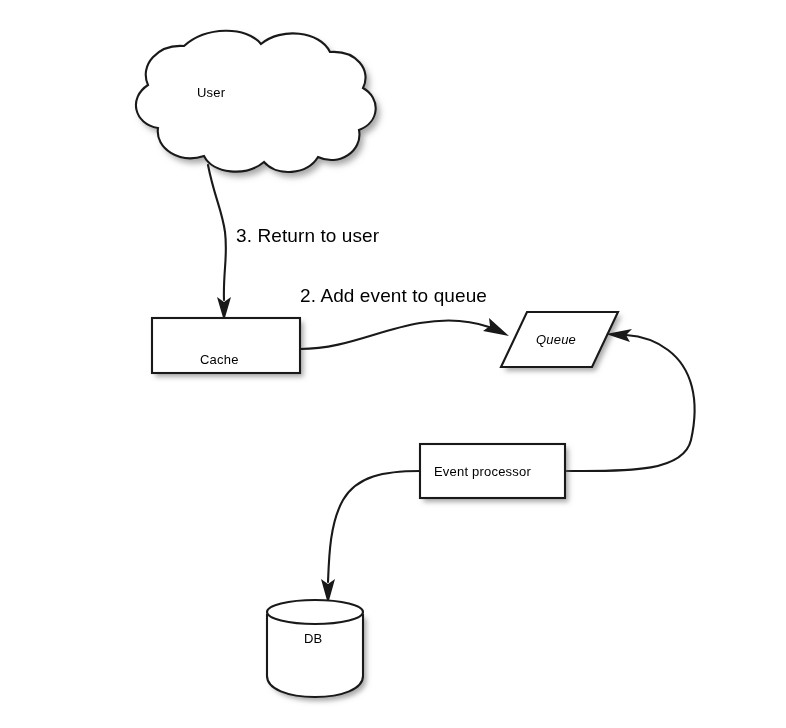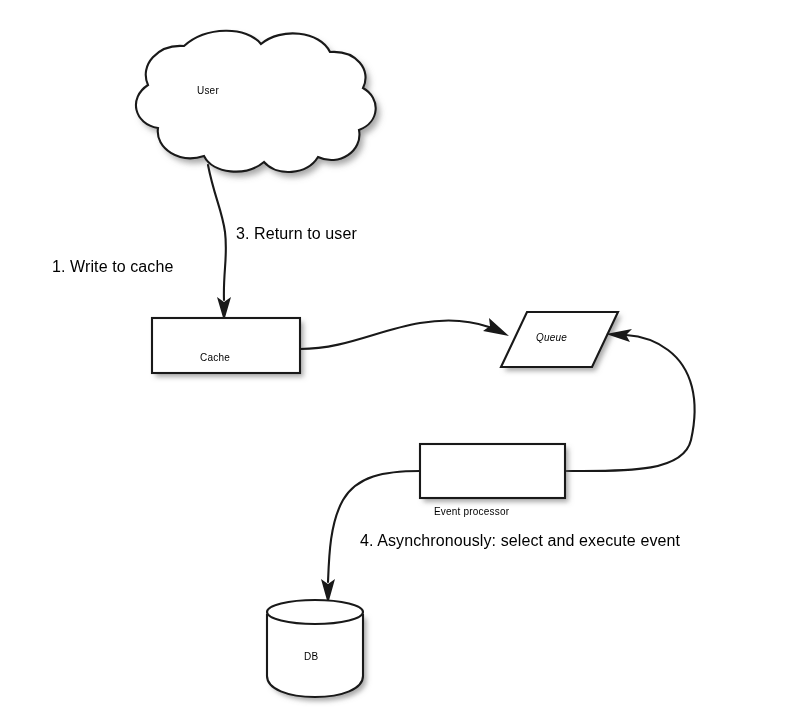--- a/index.html
+++ b/index.html
@@ -36,25 +36,25 @@
 
   
   .lbl {
     position: absolute;
     white-space: nowrap;
     color: #000000;
     font-family: "Liberation Sans", sans-serif;
     line-height: 1;
   }
   .node-label {
-    font-size: 10px;
+    font-size: 13px;
     letter-spacing: 0.2px;
   }
   .step-label {
-    font-size: 16px;
+    font-size: 19px;
     letter-spacing: 0.1px;
   }
 </style>
 </head>
 <body>
 
 <div id="canvas">
 
   <svg id="diagram-svg" viewBox="0 0 786 728">
     <defs>
@@ -150,24 +150,23 @@
       <ellipse class="node-stroke" cx="315" cy="612" rx="48" ry="12"></ellipse>
     </g>
   </svg>
 
   <div class="lbl node-label" style="left:197px; top:86px;">User</div>
 
   <div class="lbl node-label" style="left:200px; top:339px;margin-top:14px;">Cache</div>
 
   <div class="lbl node-label" style="left:536px; top:333px;font-style:italic;">Queue</div>
 
-  <div class="lbl node-label" style="left:434px; top:465px;margin-top:42px;">Event processor</div>
+  <div class="lbl node-label" style="left:434px; top:465px;">Event processor</div>
 
-  <div class="lbl node-label" style="left:304px; top:652px;">DB</div>
+  <div class="lbl node-label" style="left:304px; top:632px;">DB</div>
 
-  <div class="lbl step-label" style="left:52px; top:259px;">1. Write to cache</div>
 
+  <div class="lbl step-label" style="left:300px; top:286px;">2. Add event to queue</div>
 
   <div class="lbl step-label" style="left:236px; top:226px;">3. Return to user</div>
 
-  <div class="lbl step-label" style="left:360px; top:533px;">4. Asynchronously: select and execute event</div>
 
 </div>
 
 </body></html>

